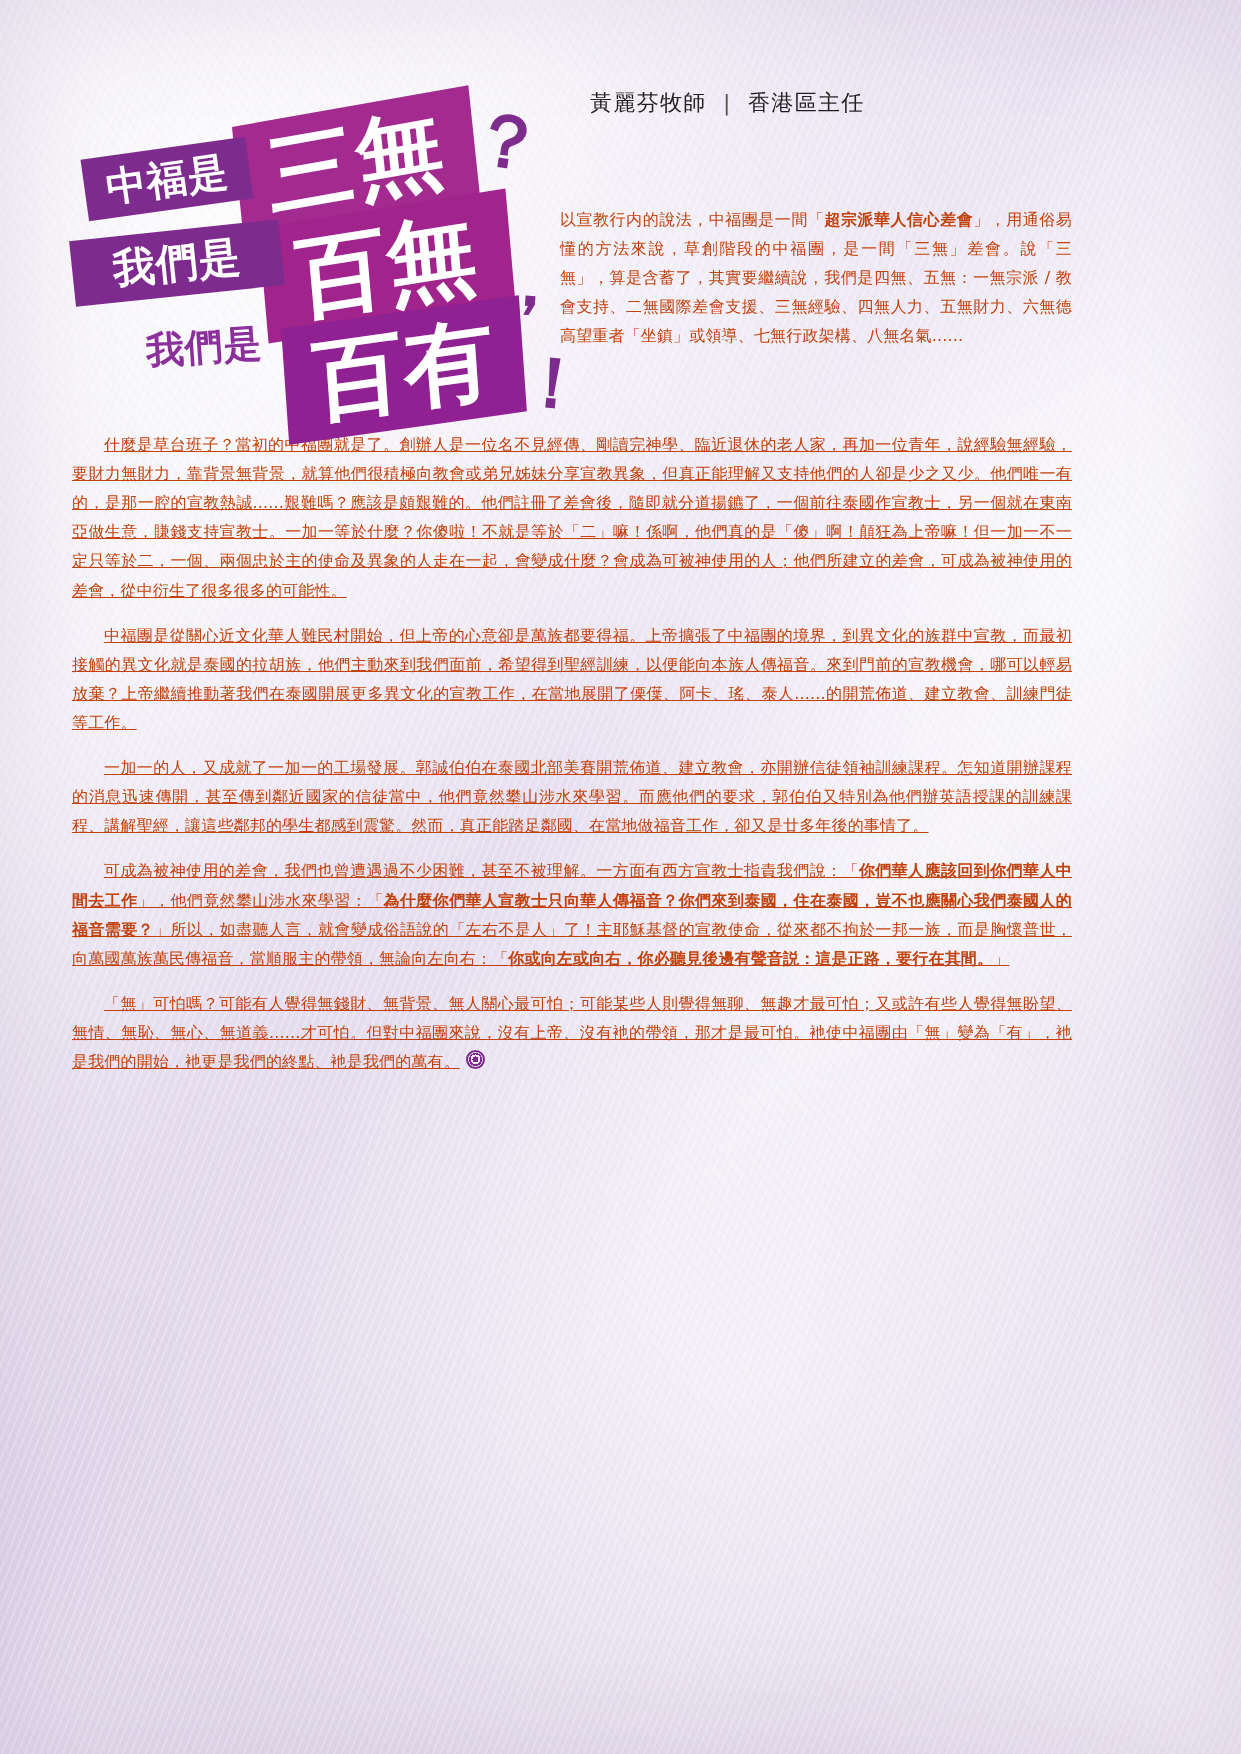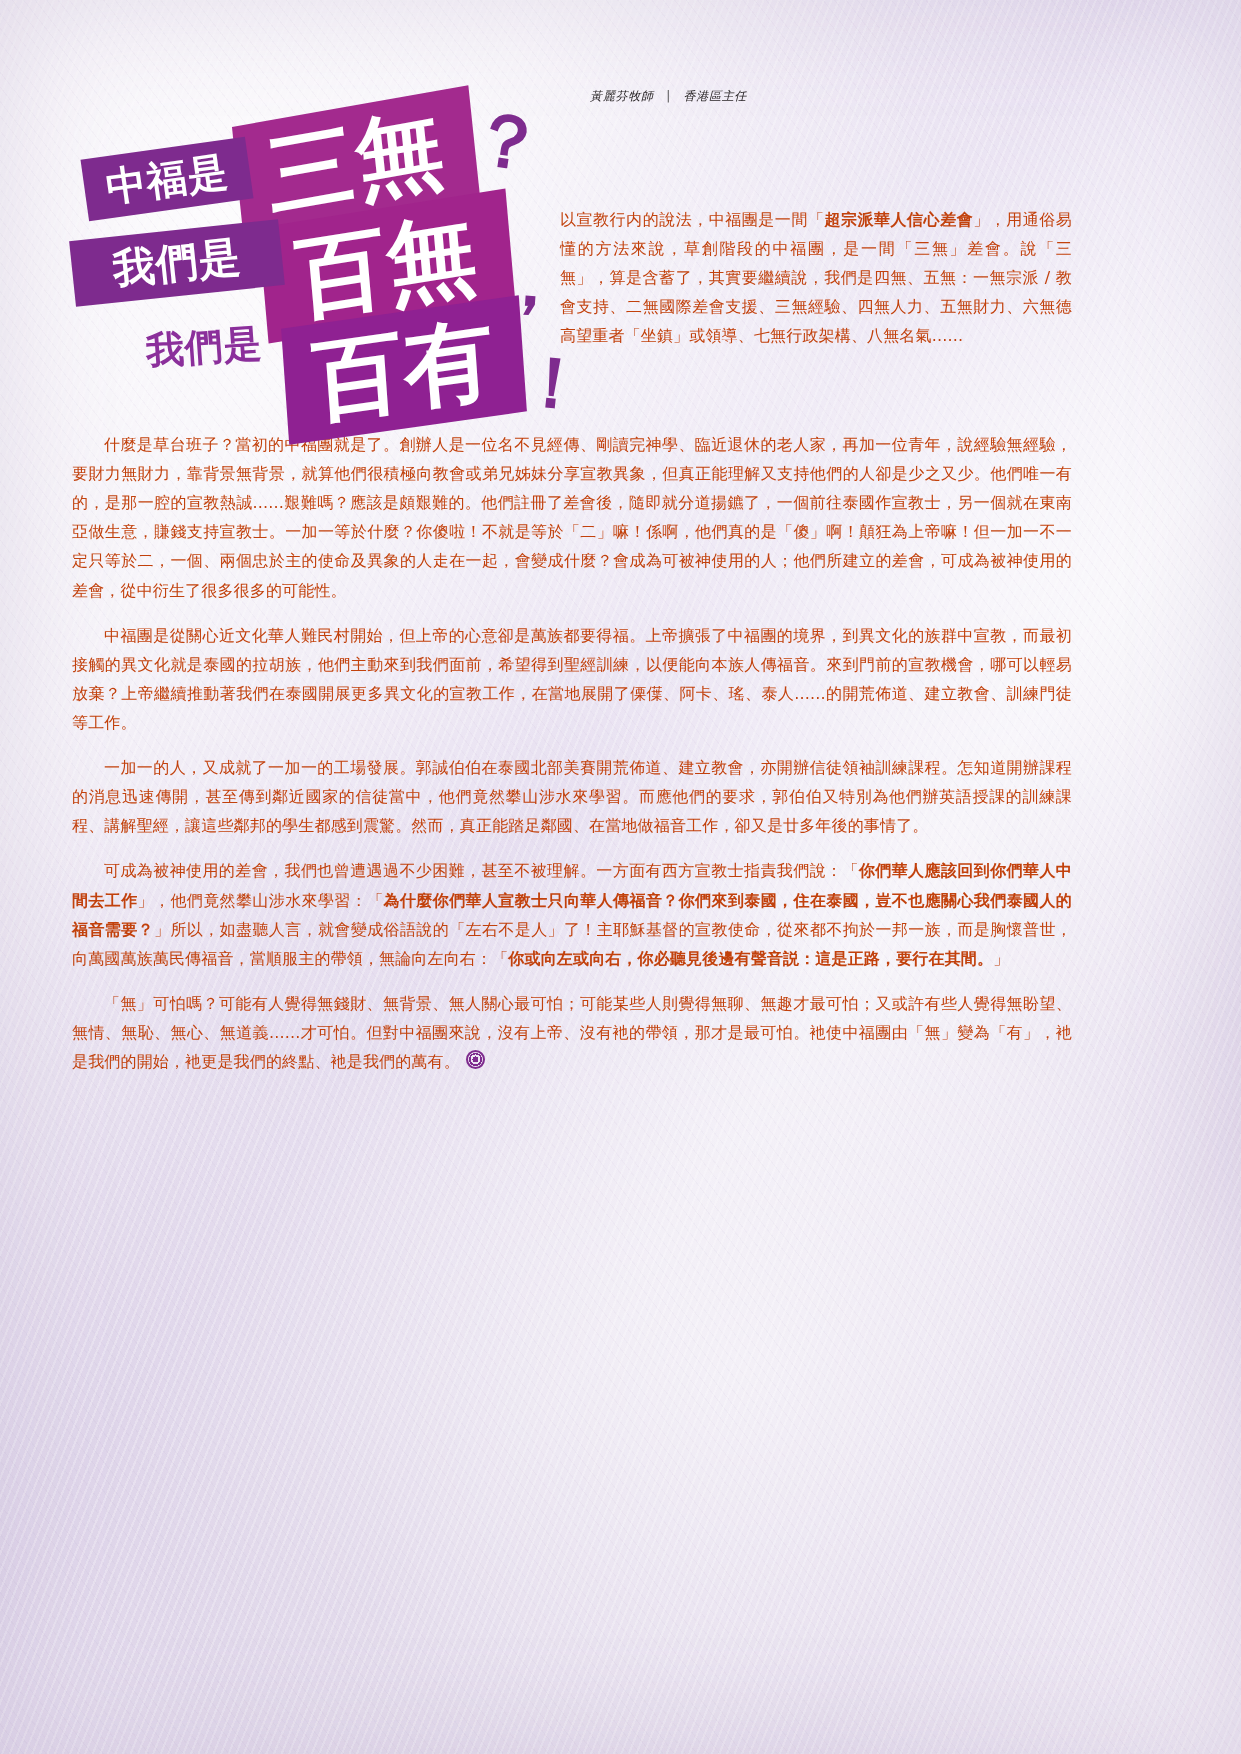--- a/index.html
+++ b/index.html
@@ -40,25 +40,24 @@
     inset: 0;
     box-shadow: inset 0 0 120px rgba(150,130,170,0.18);
     pointer-events: none;
   }
 
   
   .byline {
     position: absolute;
     top: 88px;
     left: 590px;
-    font-size: 12px;
+    font-size: 22px;
     color: #231f20;
     letter-spacing: 0.06em;
     white-space: nowrap;
-    font-style: italic;
   }
   .byline .sep {
     display: inline-block;
     margin: 0 8px;
     color: #555;
   }
 
   
   .headline {
     position: absolute;
@@ -166,21 +165,21 @@
   }
   p {
     margin: 0 0 16px 0;
     font-size: 16px;
     line-height: 1.82;
     color: #c2410c;
     text-align: justify;
     text-justify: inter-ideograph;
     letter-spacing: 0.01em;
   }
-  p.indent { text-indent: 2em; }
+  p.indent { text-indent: 2em; text-decoration: underline; }
   b { font-weight: bold; }
   .seg-2 { top: 430px; }
 
   .endmark {
     display: inline-block;
     width: 15px; height: 15px;
     border-radius: 50%;
     border: 2px solid #7e2b8e;
     position: relative;
     top: 2px;

